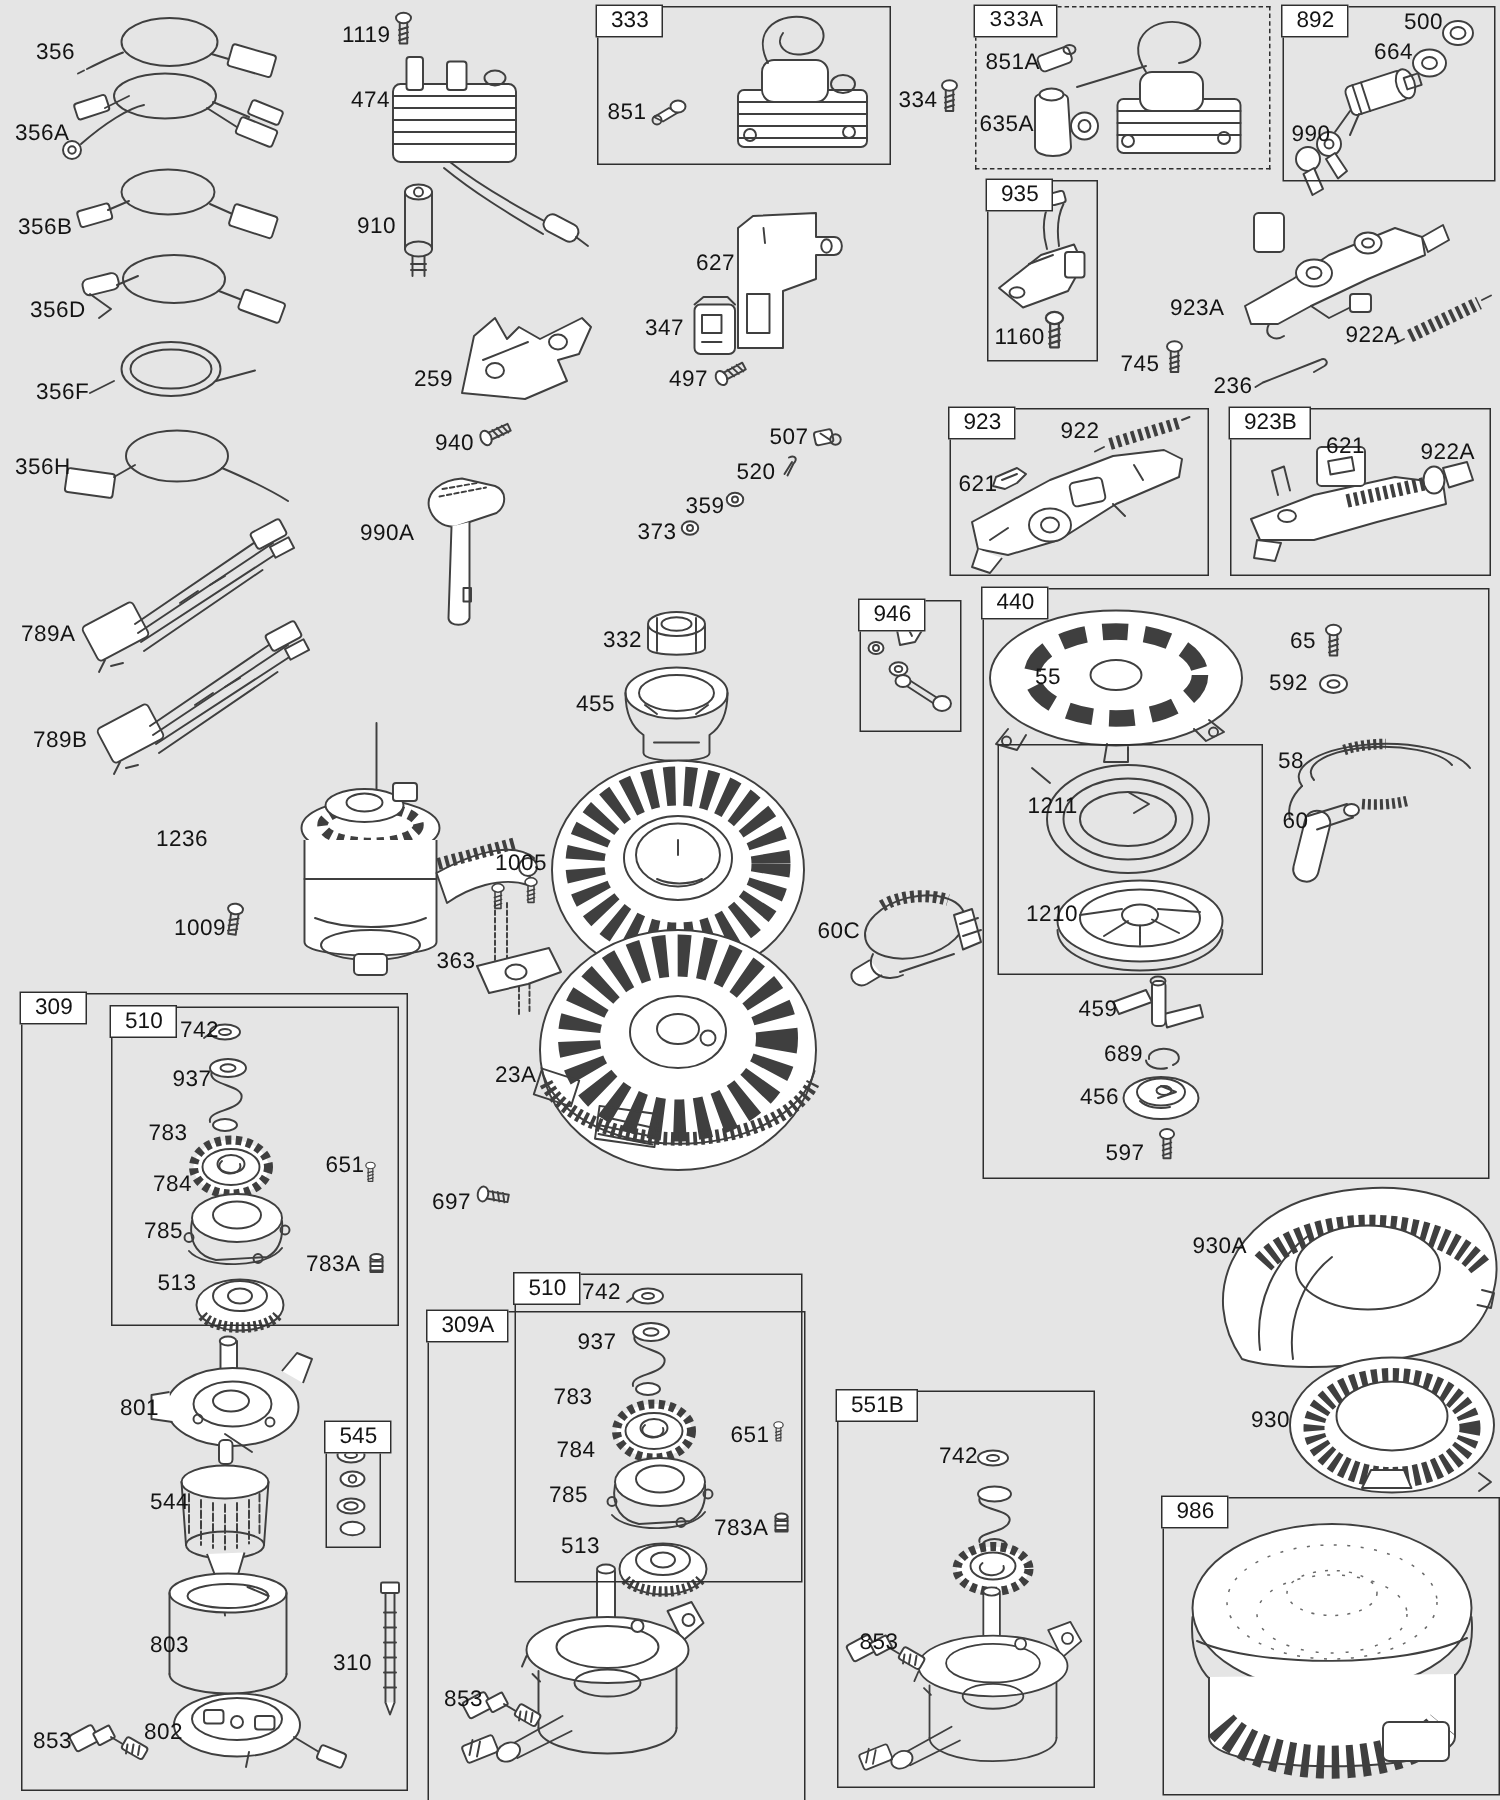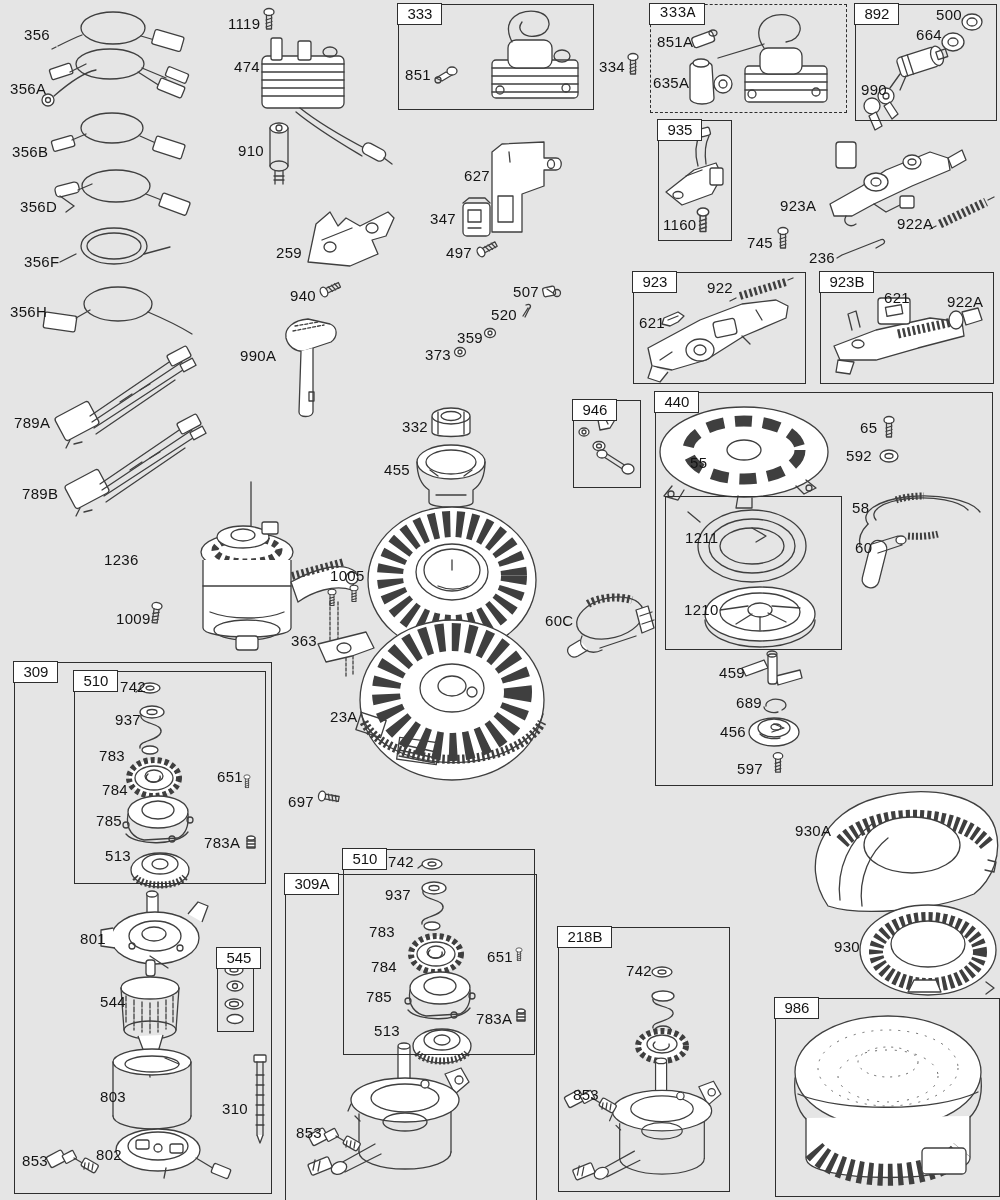--- a/index.html
+++ b/index.html
@@ -614,21 +614,21 @@
     <div class="box" style="left: 217px; top: 948px; width: 35px; height: 82px;">
       <span class="box-label">545</span>
     </div>
     <div class="box" style="left: 285px; top: 845px; width: 250px; height: 348px; margin-top: 29px;">
       <span class="box-label">309A</span>
     </div>
     <div class="box" style="left: 343px; top: 849px; width: 190px; height: 204px;">
       <span class="box-label">510</span>
     </div>
     <div class="box" style="left: 558px; top: 927px; width: 170px; height: 263px;">
-      <span class="box-label">218B</span>
+      <span class="box-label">551B</span>
     </div>
     <div class="box" style="left: 775px; top: 998px; width: 223px; height: 197px;">
       <span class="box-label">986</span>
     </div>
     <div class="callout" style="left: 24px; top: 26px;">356</div>
     <div class="callout" style="left: 10px; top: 80px;">356A</div>
     <div class="callout" style="left: 12px; top: 143px;">356B</div>
     <div class="callout" style="left: 20px; top: 198px;">356D</div>
     <div class="callout" style="left: 24px; top: 253px;">356F</div>
     <div class="callout" style="left: 10px; top: 303px;">356H</div>
@@ -658,21 +658,21 @@
     <div class="callout" style="left: 780px; top: 197px;">923A</div>
     <div class="callout" style="left: 897px; top: 215px;">922A</div>
     <div class="callout" style="left: 747px; top: 234px;">745</div>
     <div class="callout" style="left: 809px; top: 249px;">236</div>
     <div class="callout" style="left: 707px; top: 279px;">922</div>
     <div class="callout" style="left: 639px; top: 314px;">621</div>
     <div class="callout" style="left: 884px; top: 289px;">621</div>
     <div class="callout" style="left: 947px; top: 293px;">922A</div>
     <div class="callout" style="left: 402px; top: 418px;">332</div>
     <div class="callout" style="left: 384px; top: 461px;">455</div>
-    <div class="callout" style="left: 690px; top: 443px; margin-top: 11px;">55</div>
+    <div class="callout" style="left: 690px; top: 443px;">55</div>
     <div class="callout" style="left: 860px; top: 419px;">65</div>
     <div class="callout" style="left: 846px; top: 447px;">592</div>
     <div class="callout" style="left: 852px; top: 499px;">58</div>
     <div class="callout" style="left: 855px; top: 539px;">60</div>
     <div class="callout" style="left: 685px; top: 529px;">1211</div>
     <div class="callout" style="left: 684px; top: 601px;">1210</div>
     <div class="callout" style="left: 719px; top: 664px;">459</div>
     <div class="callout" style="left: 736px; top: 694px;">689</div>
     <div class="callout" style="left: 720px; top: 723px;">456</div>
     <div class="callout" style="left: 737px; top: 760px;">597</div>

